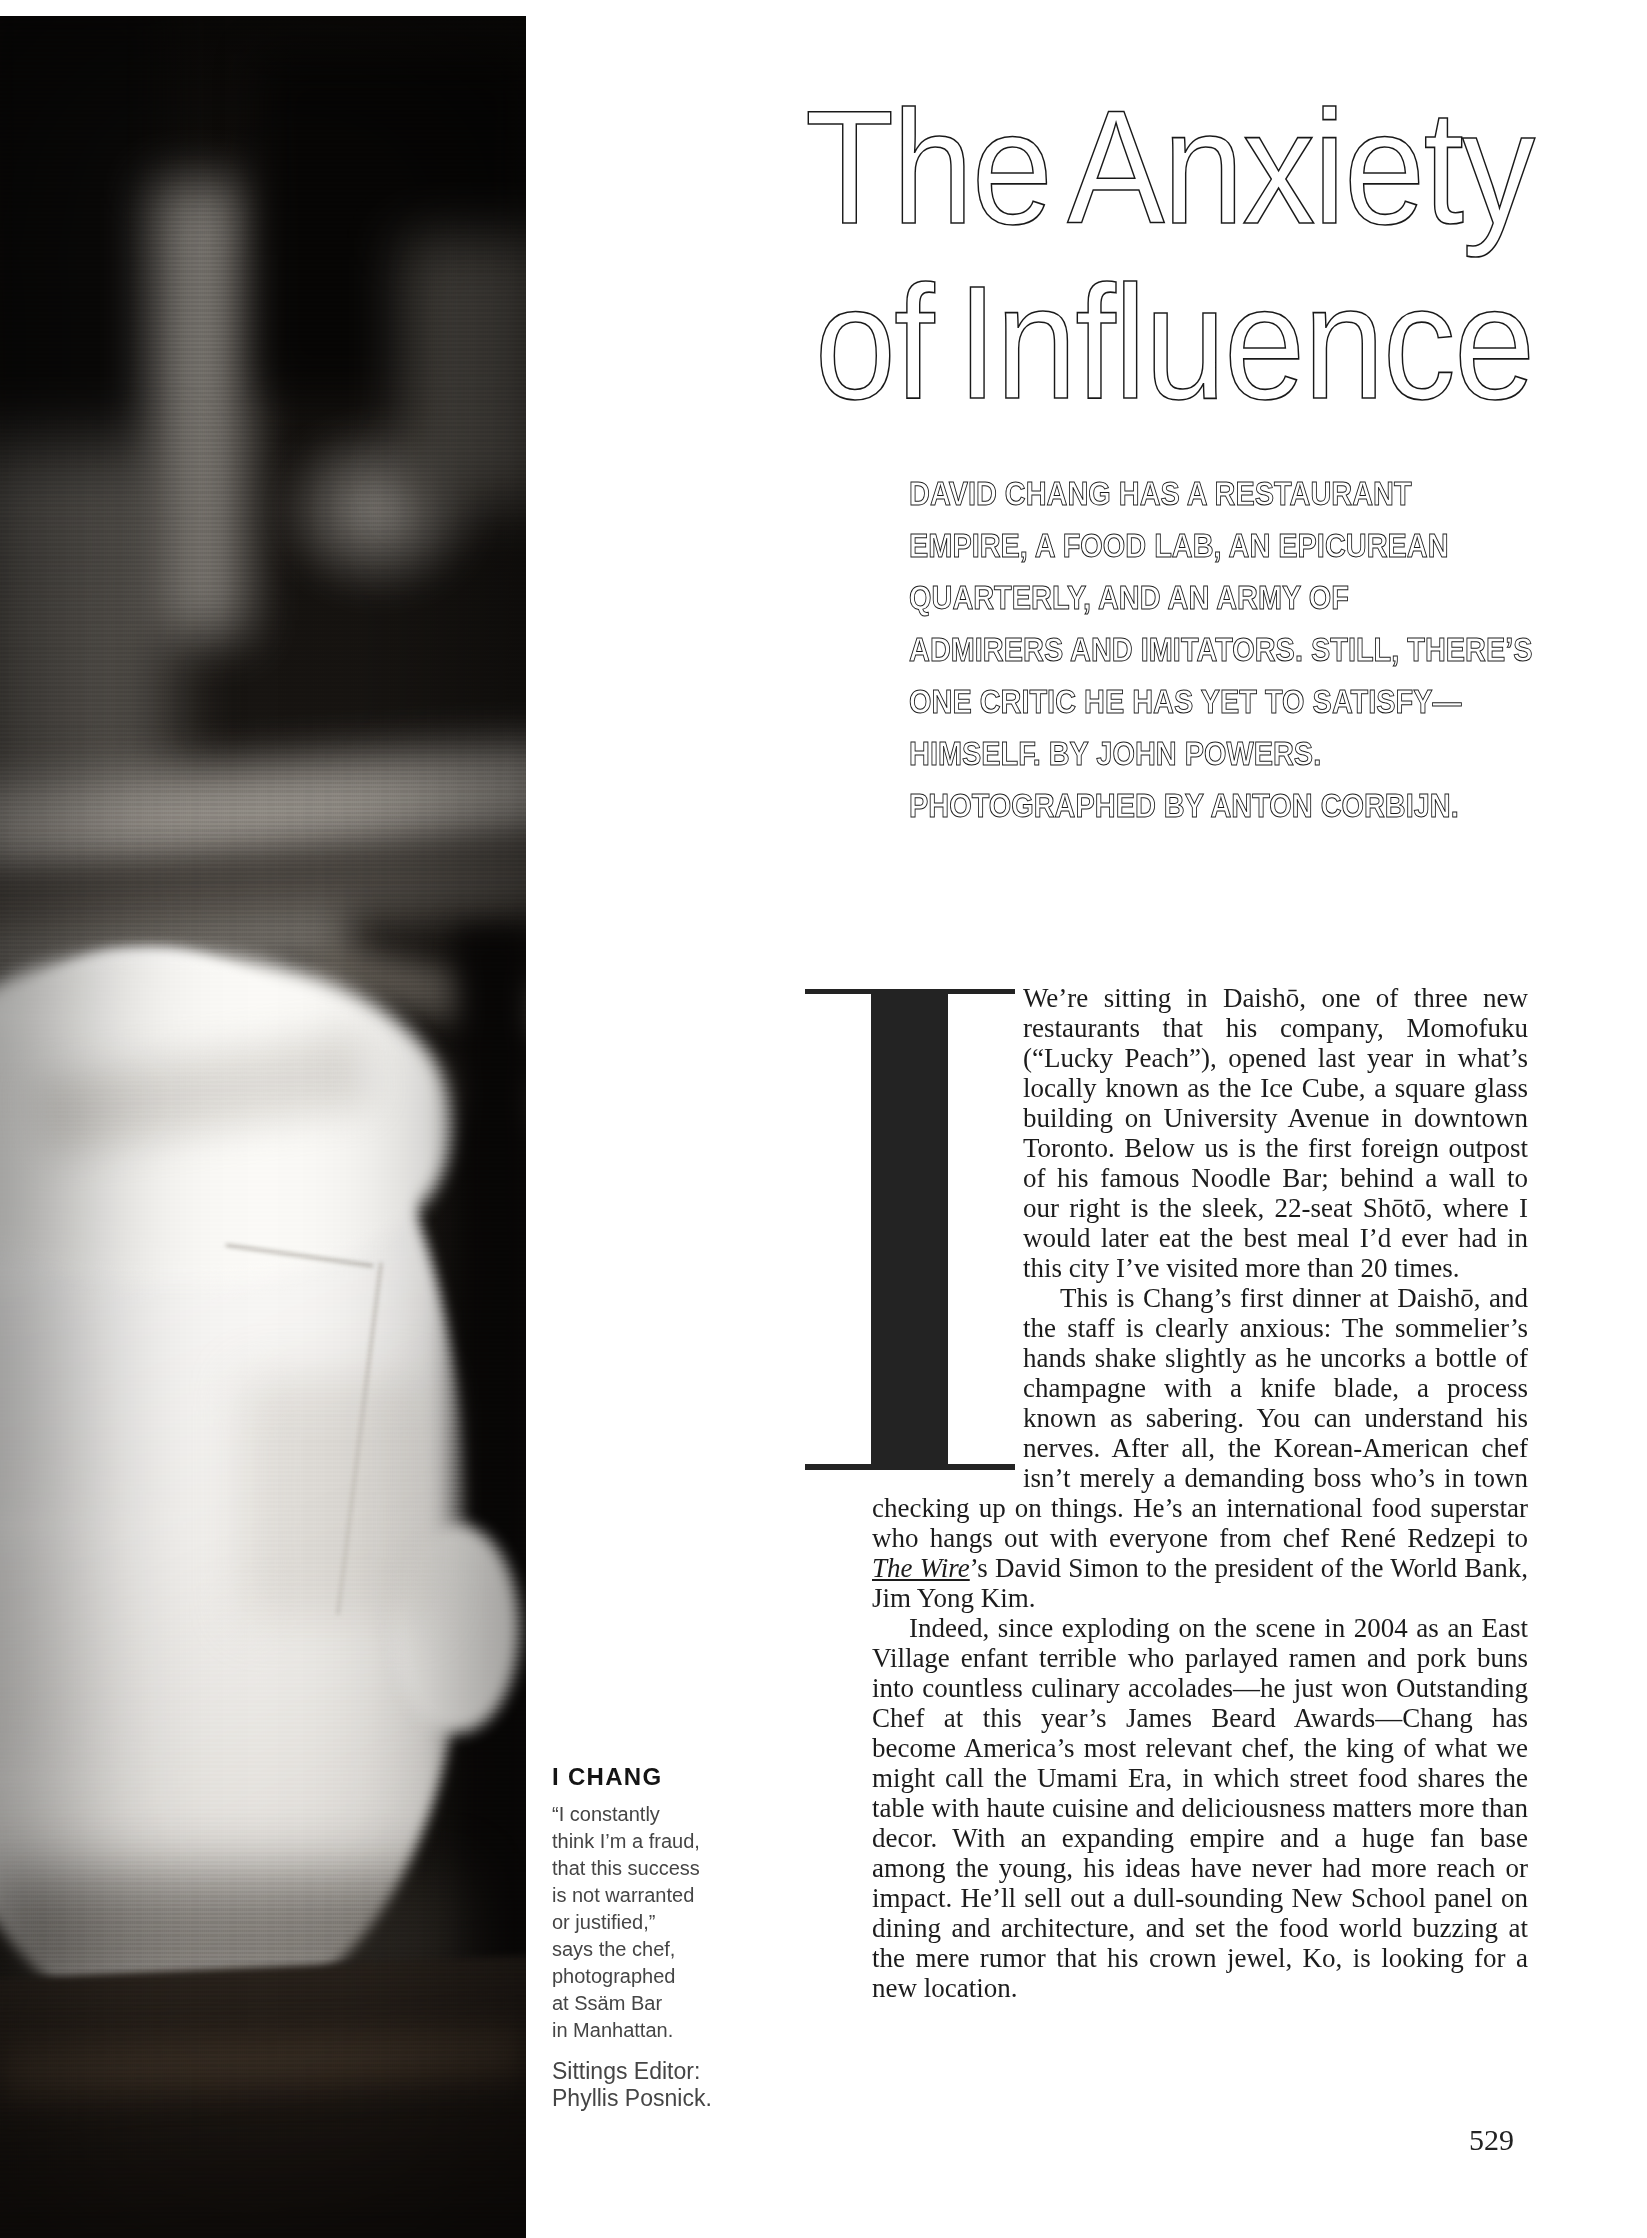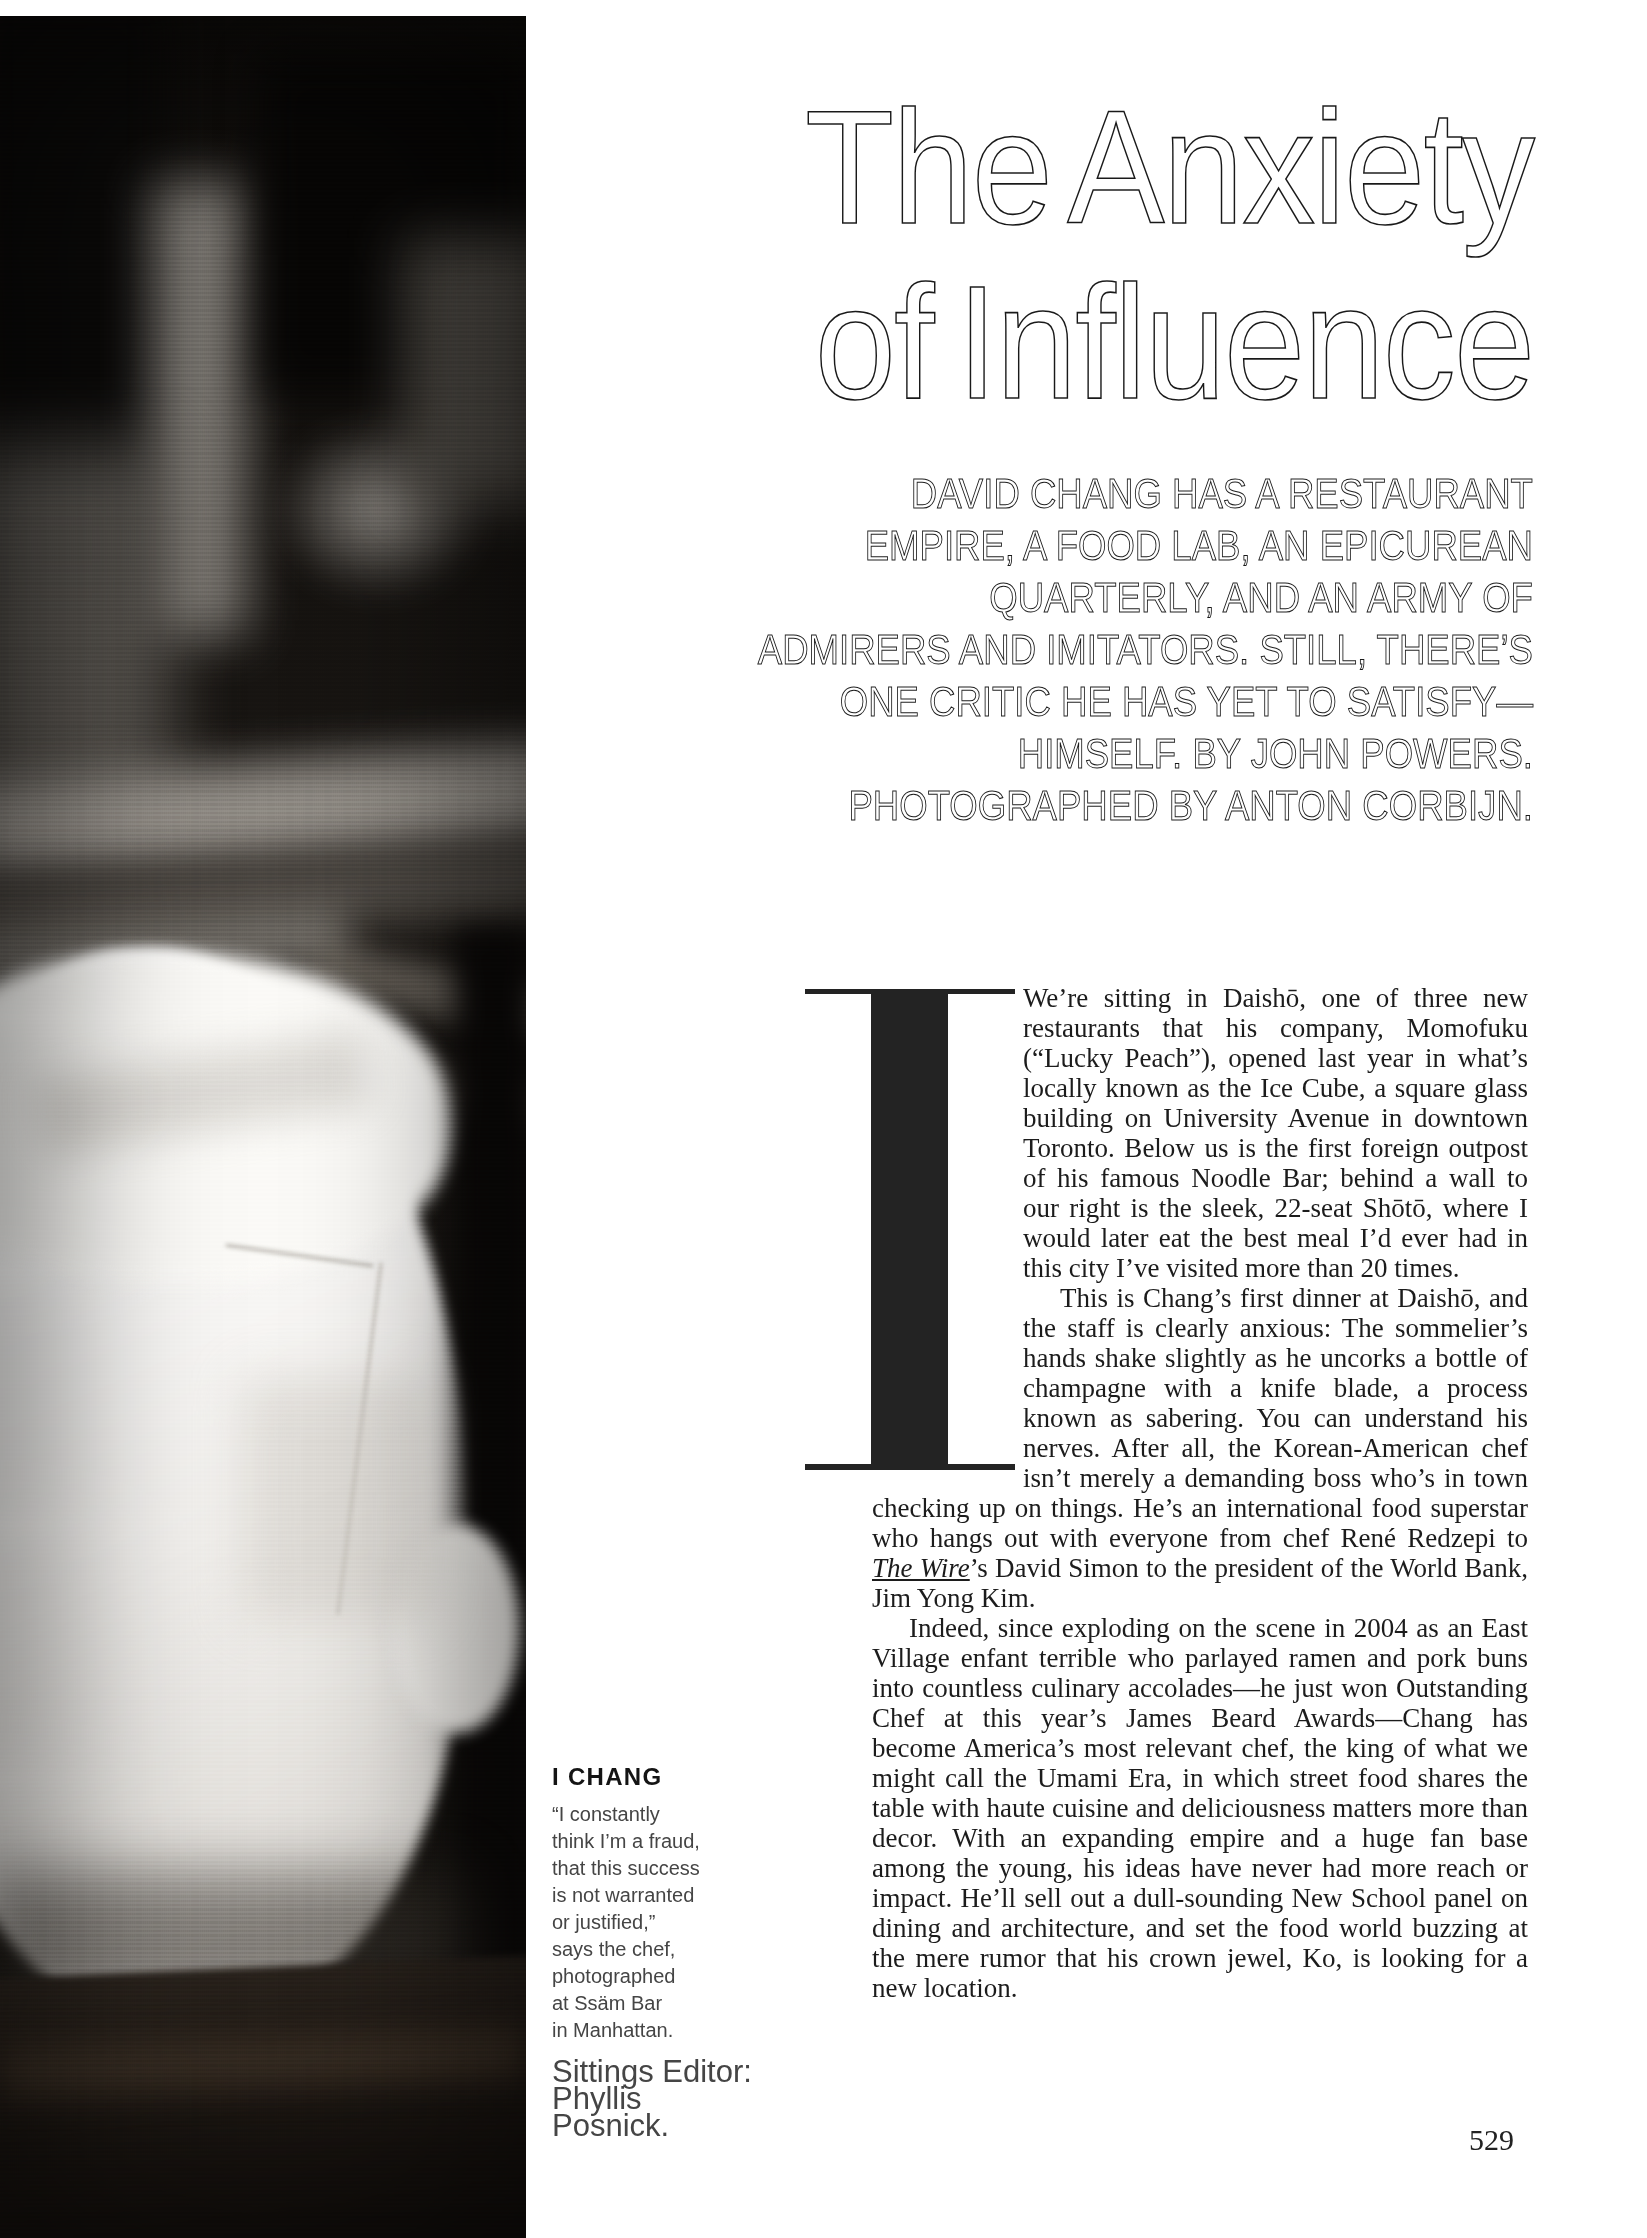--- a/index.html
+++ b/index.html
@@ -47,43 +47,43 @@
   .hairline{
     color:#191919;
     -webkit-text-fill-color:#ffffff;
     -webkit-text-stroke:1.6px #191919;
   }
   .title-block{position:absolute;top:63px;right:114px;text-align:right;
     font-family:"Liberation Sans", sans-serif;font-weight:100;
     font-size:162px;line-height:175px;letter-spacing:-1.9px;word-spacing:-0.1em;white-space:nowrap;}
   .title-line{transform:scaleX(0.9);transform-origin:100% 50%;}
 
-  .deck{position:absolute;top:451px;right:114px;text-align:right;
-    font-family:"Liberation Sans", sans-serif;font-weight:400;
-    font-size:43px;line-height:52px;letter-spacing:0;}
+  .deck{position:absolute;top:451px;right:114px;
+    font-family:"Liberation Sans", sans-serif;font-weight:700;
+    font-size:34px;line-height:52px;letter-spacing:0;}
   .deck .hairline{-webkit-text-stroke:1px #1a1a1a;}
   .deck-line{height:52px;white-space:nowrap;transform:scaleX(0.85);transform-origin:100% 50%;}
 
   
   .body-col{position:absolute;left:872px;top:967px;width:656px;
     font-size:27px;line-height:30px;text-align:justify;color:#1c1c1c;}
   .body-col p{margin:0;}
   .body-col p + p{text-indent:37px;}
   .dropcap{float:left;width:151px;height:487px;position:relative;}
   .dc-bar-top{position:absolute;left:-67px;top:5.7px;width:210px;height:5.7px;background:#232323;}
   .dc-bar-bottom{position:absolute;left:-67px;top:481px;width:210px;height:5.7px;background:#232323;}
   .dc-stem{position:absolute;left:-1.3px;top:5.7px;width:77px;height:481px;background:#232323;}
   .sr{position:absolute;width:0.6px;height:0.6px;overflow:hidden;clip:rect(0 0 0 0);white-space:nowrap;}
   em{font-style:italic;text-decoration:underline;}
 
   
   .caption{position:absolute;left:552px;top:1747px;width:215px;font-family:"Liberation Sans", sans-serif;}
   .caption-header{font-size:24px;font-weight:bold;letter-spacing:1.3px;color:#141414;margin-bottom:10px;}
   .caption-quote{font-size:20px;line-height:27px;color:#454545;white-space:pre-line;}
-  .caption-credit{margin-top:14px;font-size:31px;line-height:27px;color:#454545;white-space:pre-line;}
+  .caption-credit{margin-top:14px;font-size:23px;line-height:27px;color:#454545;white-space:pre-line;}
 
   
   .folio{position:absolute;top:2107px;right:133px;font-size:30px;color:#222;font-family:"Liberation Serif", serif;}
 </style>
 </head>
 <body>
 
 <div class="sheet">
 
   <div class="photo">

